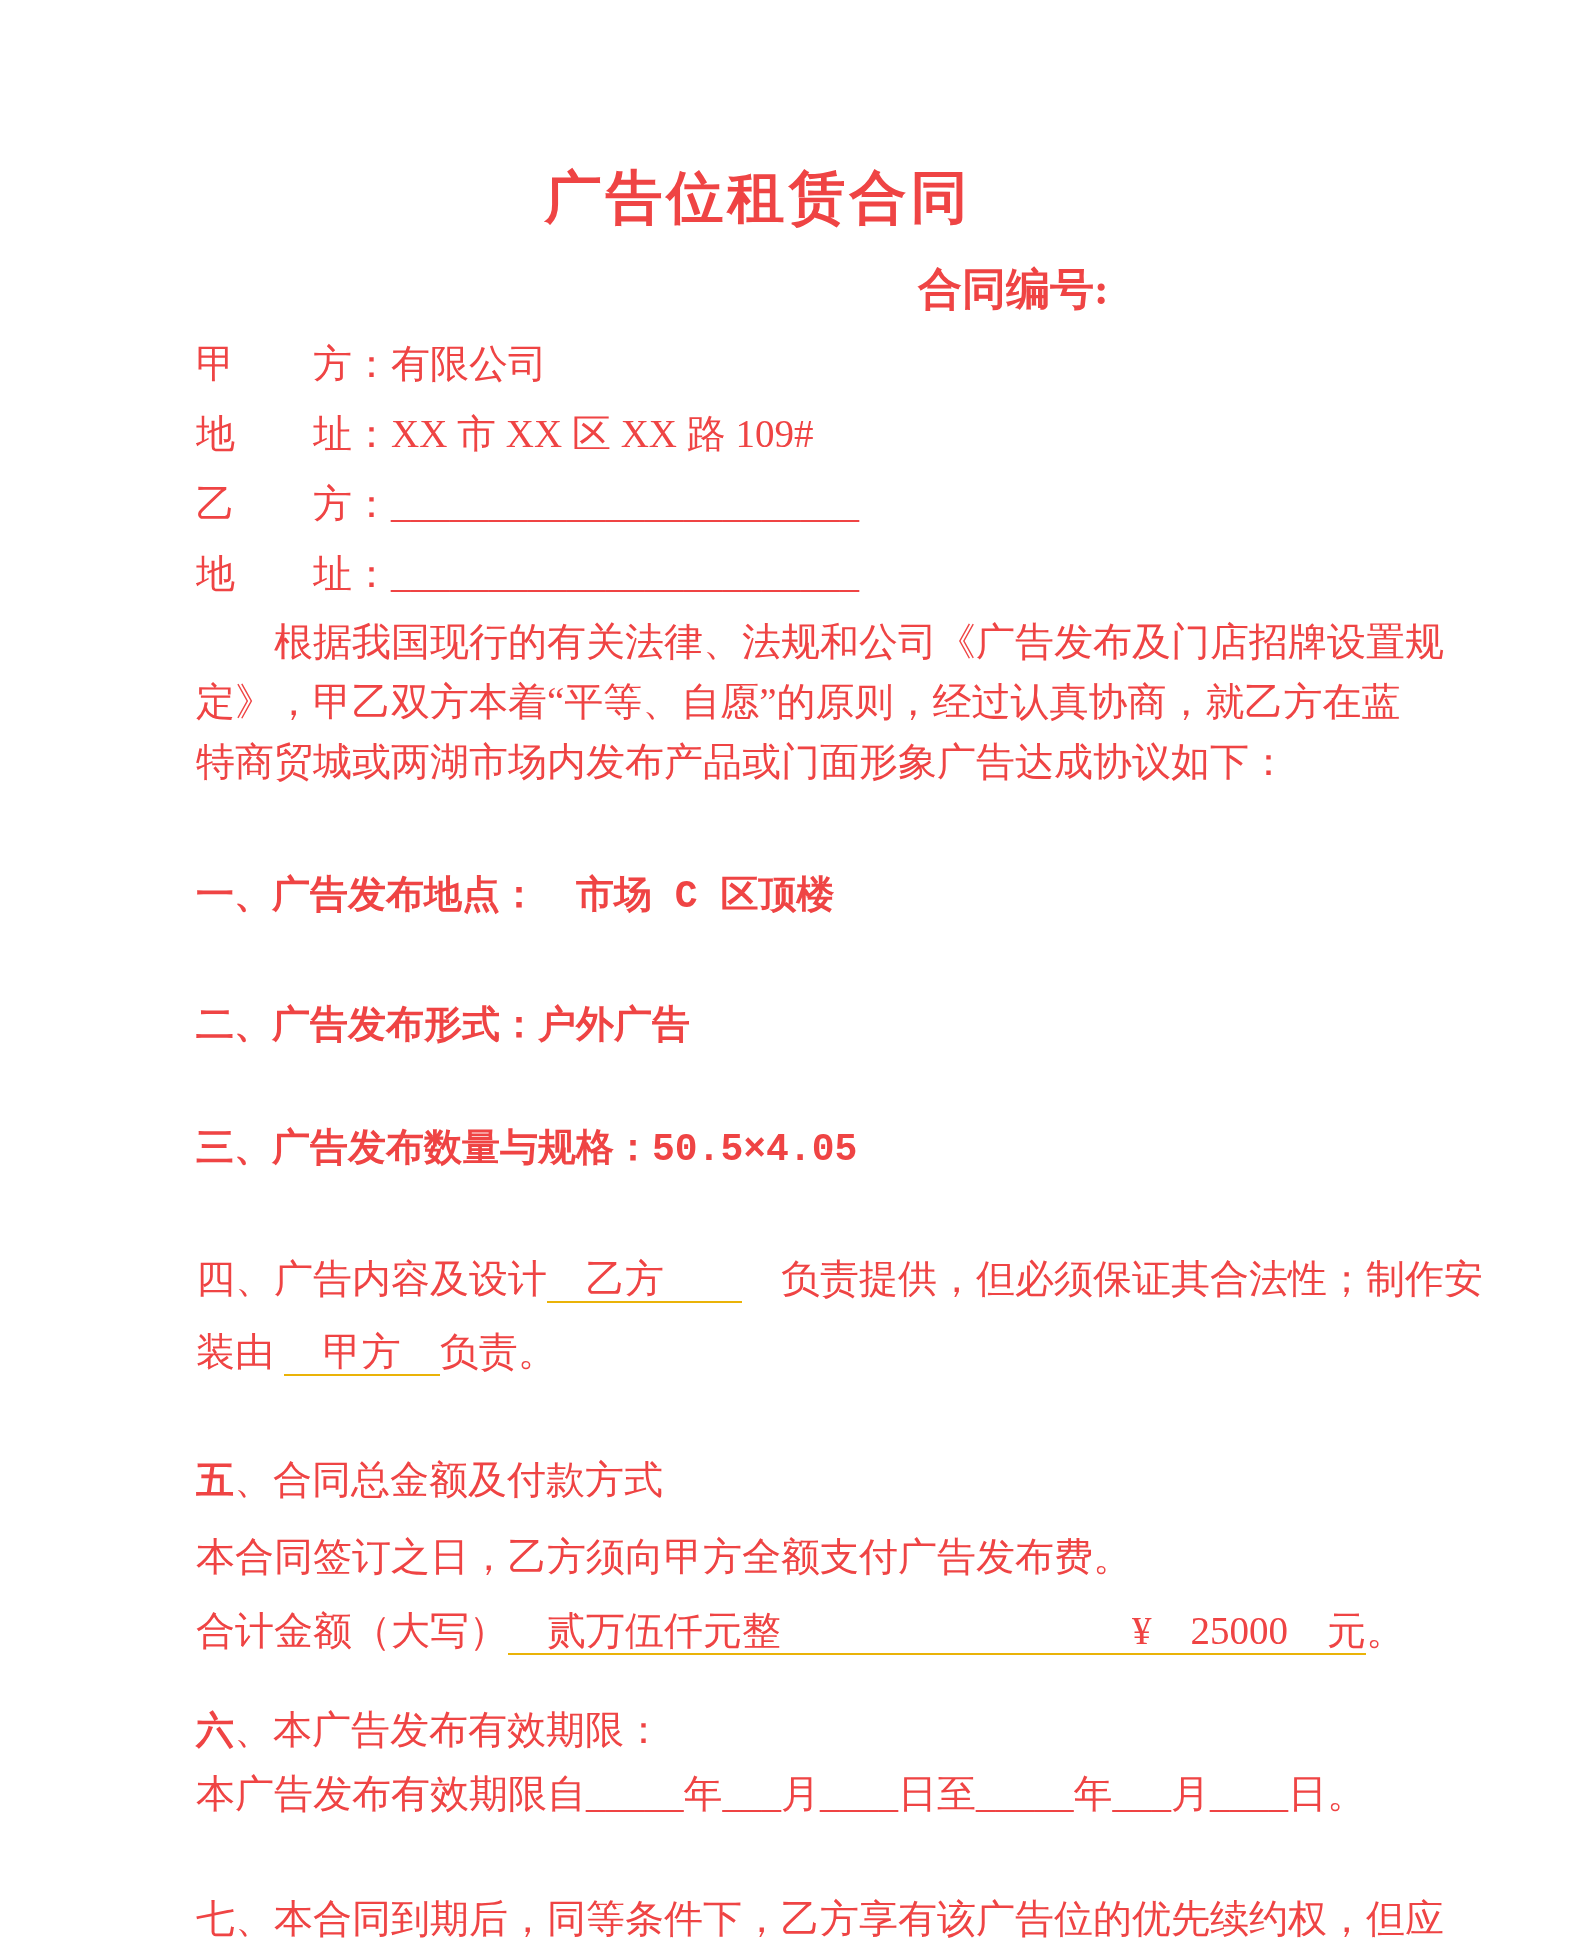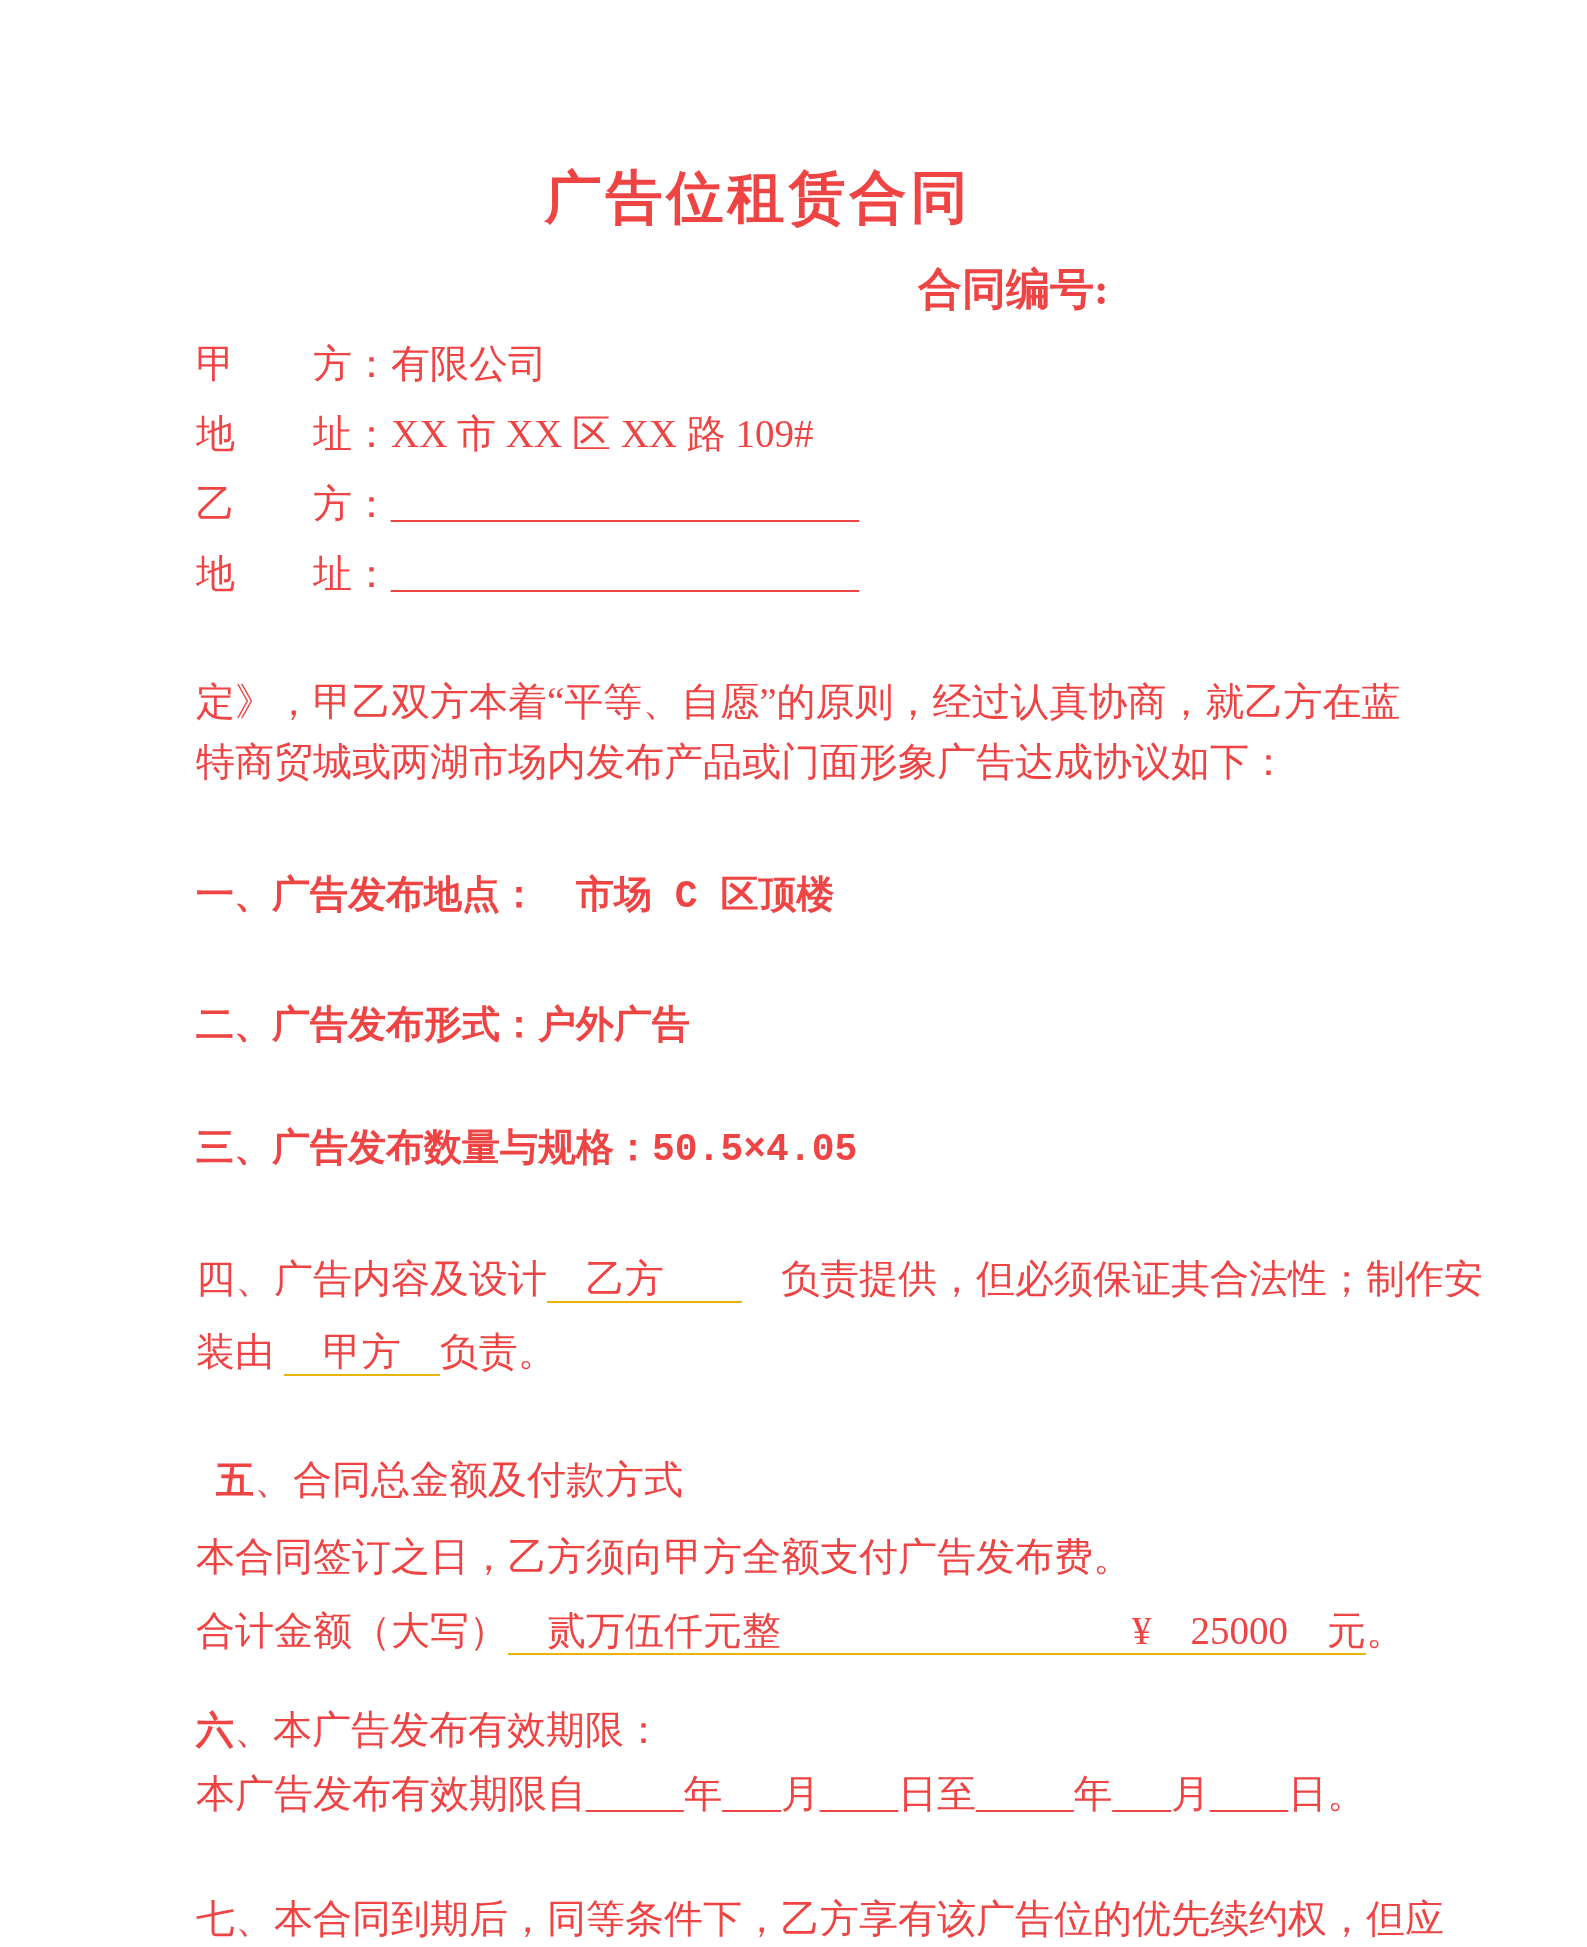--- a/index.html
+++ b/index.html
@@ -43,35 +43,36 @@
   <div class="abs serif" style="top:411px; left:196px;">
     <span>地　　址：</span><span>XX 市 XX 区 XX 路 109#</span>
   </div>
   <div class="abs serif" style="top:481px; left:196px;">
     <span>乙　　方：</span><span>________________________</span>
   </div>
   <div class="abs serif" style="top:551px; left:196px;">
     <span>地　　址：</span><span>________________________</span>
   </div>
 
+  <div class="abs serif indent1" style="top:619px; left:196px;">根据我国现行的有关法律、法规和公司《广告发布及门店招牌设置规</div>
   <div class="abs serif" style="top:679px; left:196px;">定》，甲乙双方本着“平等、自愿”的原则，经过认真协商，就乙方在蓝</div>
   <div class="abs serif" style="top:739px; left:196px;">特商贸城或两湖市场内发布产品或门面形象广告达成协议如下：</div>
 
   <div class="abs hei clause-head" style="top:875px; left:196px;">一、广告发布地点：　市场 C 区顶楼</div>
   <div class="abs hei clause-head" style="top:1005px; left:196px;">二、广告发布形式：户外广告</div>
   <div class="abs hei clause-head" style="top:1128px; left:196px;">三、广告发布数量与规格：50.5×4.05</div>
 
   <div class="abs serif" style="top:1256px; left:196px;">
     <span>四、广告内容及设计</span><span class="u">　乙方　　</span><span>　负责提供，但必须保证其合法性；制作安</span>
   </div>
   <div class="abs serif" style="top:1329px; left:196px;">
     <span>装由 </span><span class="u">　甲方　</span><span>负责。</span>
   </div>
 
-  <div class="abs serif" style="top:1457px; left:196px;margin-left:20px;">
+  <div class="abs serif" style="top:1457px; left:196px;">
     <span class="num-bold">五</span><span>、合同总金额及付款方式</span>
   </div>
   <div class="abs serif" style="top:1534px; left:196px;">本合同签订之日，乙方须向甲方全额支付广告发布费。</div>
   <div class="abs serif" style="top:1608px; left:196px;">
     <span>合计金额（大写）</span><span class="u">　贰万伍仟元整　　　　　　　　　¥　25000　元</span><span>。</span>
   </div>
 
   <div class="abs serif" style="top:1707px; left:196px;">
     <span class="num-bold">六</span><span>、本广告发布有效期限：</span>
   </div>

